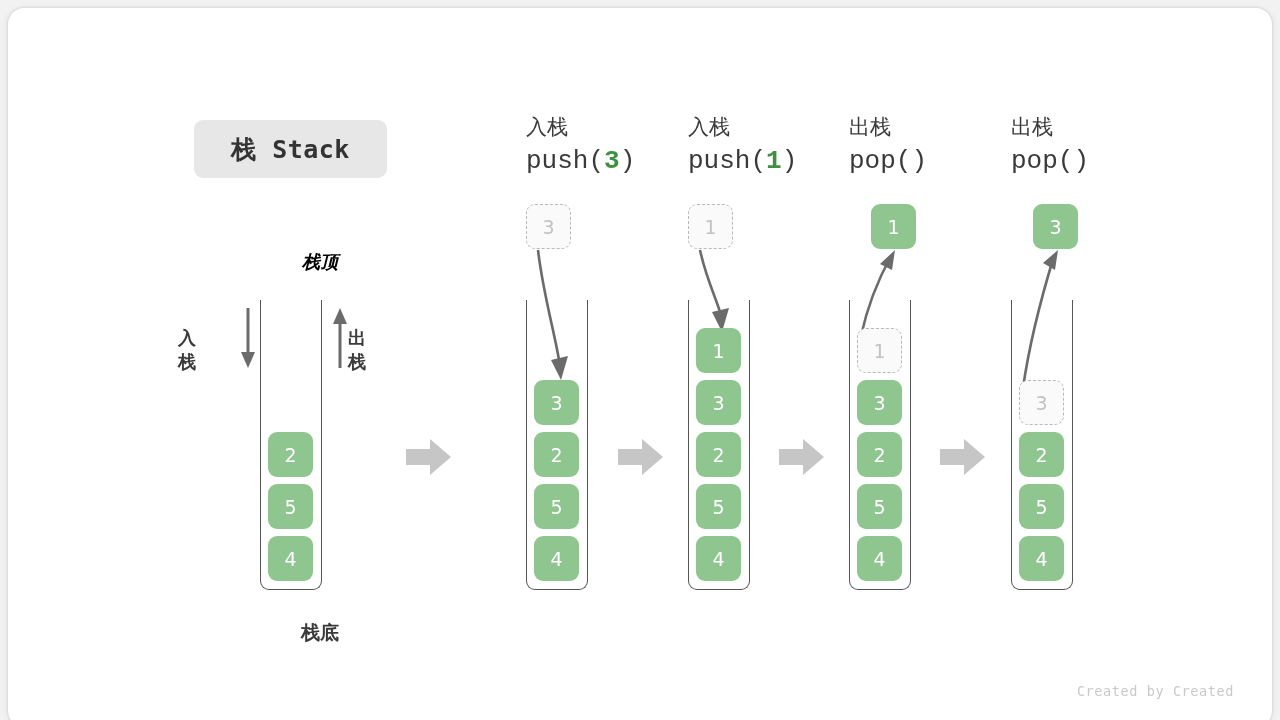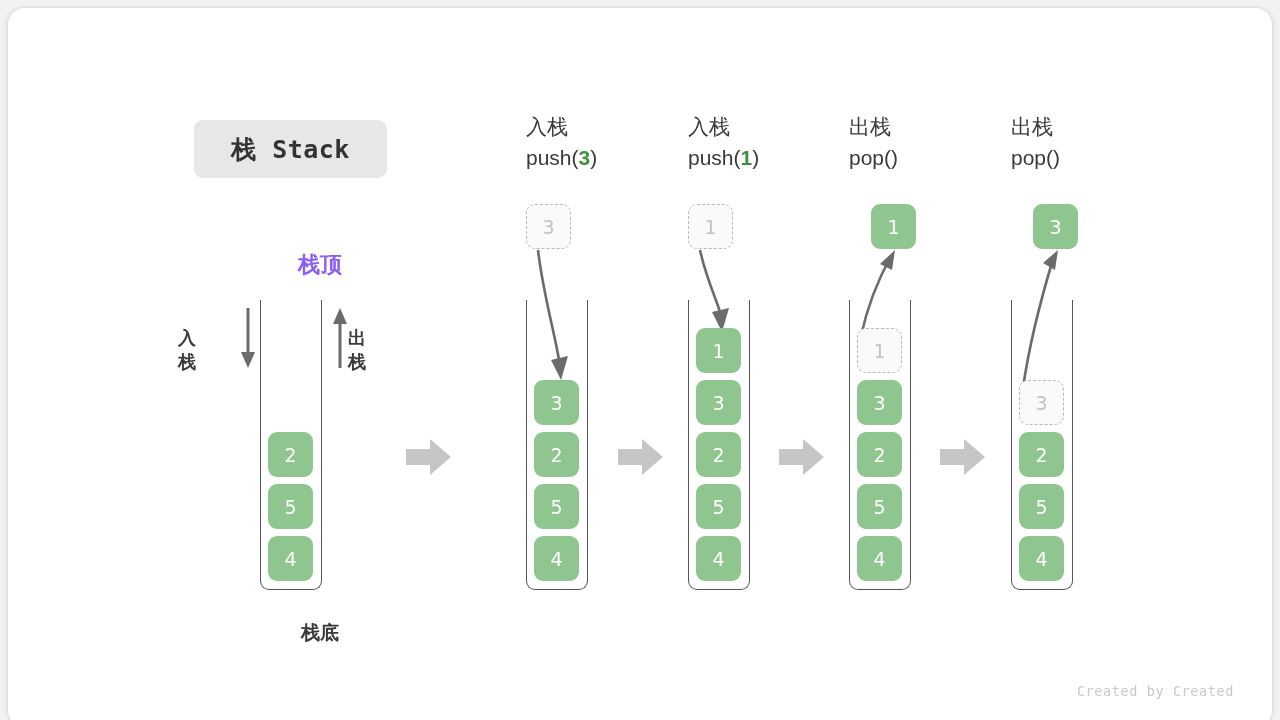--- a/index.html
+++ b/index.html
@@ -58,23 +58,24 @@
     position: absolute;
     left: 150px;
     top: 230px;
   }
   .lbl-top {
     position: absolute;
     left: 102px;
     top: 12px;
     width: 120px;
     text-align: center;
-    font-size: 22px;
-    font-weight: bold;
-    color: #8b5cf6;
+    font-size: 18px;
+    font-weight: bold;
+    color: #000000;
+    font-style: italic;
   }
   .lbl-bottom {
     position: absolute;
     left: 102px;
     top: 382px;
     width: 120px;
     text-align: center;
     font-size: 19px;
     font-weight: bold;
     color: #3a3a3a;
@@ -139,22 +140,22 @@
   .op-head {
     position: absolute;
     top: 105px;
     width: 150px;
     font-size: 21px;
     color: #3a3a3a;
     line-height: 1.42;
     white-space: pre;
   }
   .op-head .mono {
-    font-family: Liberation Sans, sans-serif;
-    font-size: 21px;
+    font-family: Liberation Mono, monospace;
+    font-size: 26px;
   }
   .op-head .arg { color: #3f9142; font-weight: bold; }
 
   
   .step-arrow { position: absolute; }
 
   
   .credit {
     position: absolute;
     right: 38px;

